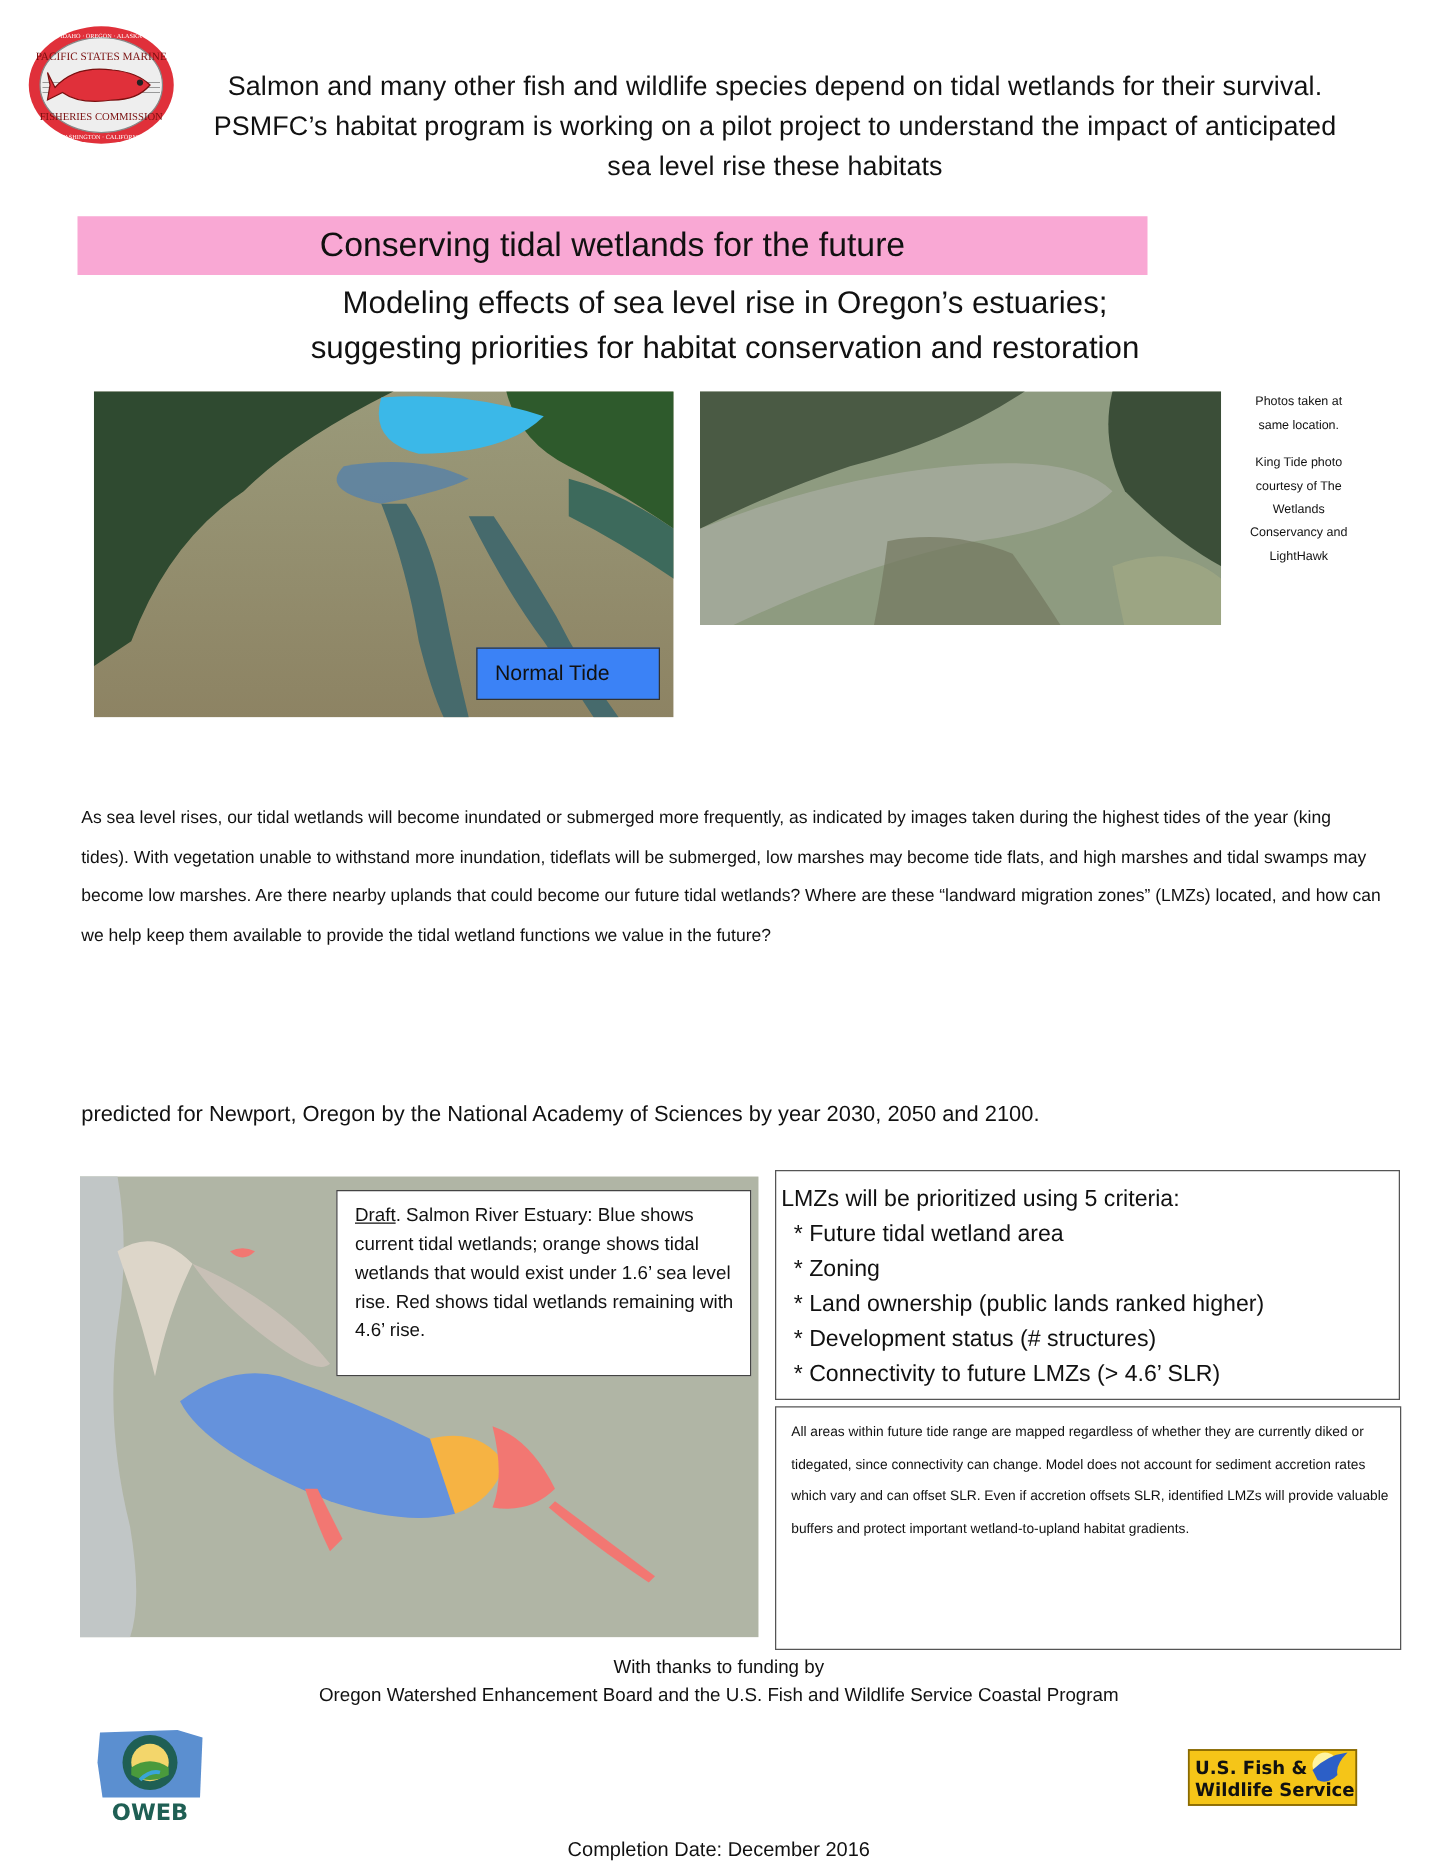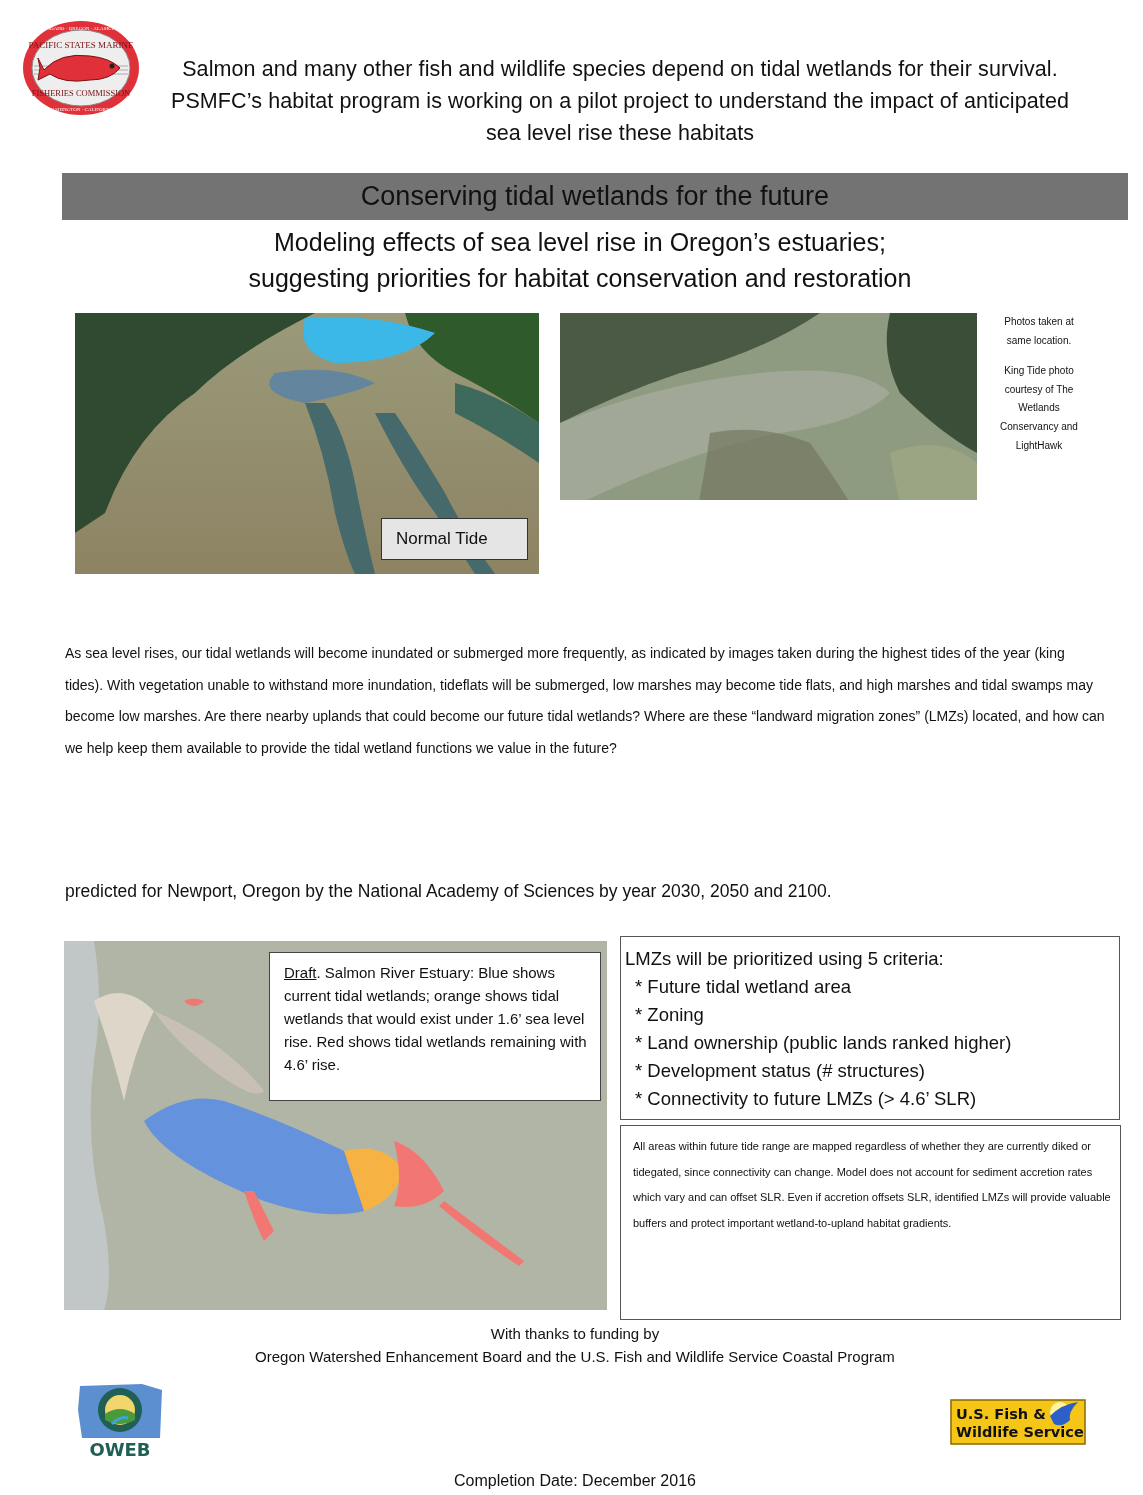--- a/index.html
+++ b/index.html
@@ -6,30 +6,30 @@
     body { width: 1143px; height: 1495px; position: relative; overflow: hidden;
            font-family: "DejaVu Sans", sans-serif; color: #111; }
     .abs { position: absolute; }
 
     
     #psmfc-logo { left: 20px; top: 18px; width: 122px; height: 100px; }
 
     #intro { left: 160px; top: 53px; width: 920px; text-align: center;
              font-family: "Liberation Sans", sans-serif; font-size: 21.5px; line-height: 32px; letter-spacing: 0.1px; }
 
-    #banner { left: 62px; top: 173px; width: 1066px; height: 47px; background: #737373; 
+    #banner { left: 62px; top: 173px; width: 856px; height: 47px; background: #f9a8d4; 
               text-align: center; font-size: 27px; line-height: 47px; font-family: "Liberation Sans", sans-serif; }
 
     #subtitle { left: 60px; top: 224px; width: 1040px; text-align: center; font-family: "Liberation Sans", sans-serif;
                 font-size: 25px; line-height: 36px; }
 
     .photo { overflow: hidden; }
     #photo-normal { left: 75px; top: 313px; width: 464px; height: 261px; }
     #photo-king { left: 560px; top: 313px; width: 417px; height: 187px; }
-    .photo-label { position: absolute; background: #e5e5e5; border: 1px solid #333; font-family: "Liberation Sans", sans-serif;
+    .photo-label { position: absolute; background: #3b82f6; border: 1px solid #333; font-family: "Liberation Sans", sans-serif;
                    font-size: 17px; line-height: 40px; padding-left: 14px; box-sizing: border-box; }
     #label-normal { left: 306px; top: 205px; width: 147px; height: 42px; }
     #label-king { left: 24px; top: 205px; width: 121px; height: 42px; }
 
     #photo-credit { left: 992px; top: 313px; width: 94px; text-align: center; font-family: "Liberation Sans", sans-serif;
                     font-size: 10px; line-height: 18.6px; }
     #photo-credit p { margin: 0 0 12px 0; }
 
     #body-para { left: 65px; top: 638px; width: 1040px; font-family: "Liberation Sans", sans-serif; font-size: 14px; line-height: 31.5px; }
 

